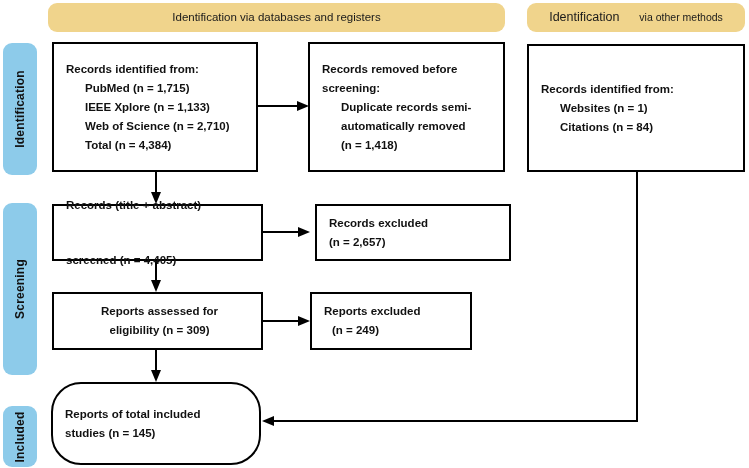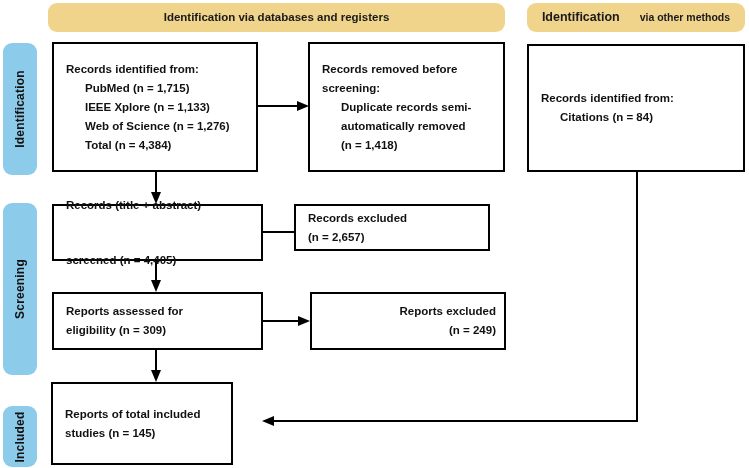--- a/index.html
+++ b/index.html
@@ -8,21 +8,21 @@
     width:749px;height:468px;
     background:var(--c-page_bg,#fff);
     font-family:"Liberation Sans","DejaVu Sans",sans-serif;
     overflow:hidden;
   }
   .hdr{
     position:absolute;
     background:var(--c-header_bg,#F0D48C);
     border-radius:9px;
     display:flex;align-items:center;justify-content:center;
-    font-weight:bold;font-size:11.5px;color:#1a1a1a;
+    font-weight:normal;font-size:11.5px;color:#1a1a1a;
     text-align:center;line-height:1.1;
   }
   .hdr .big{font-size:12.5px;}
   .hdr .small{font-size:10.5px;margin-left:20px;}
   .stage{
     position:absolute;
     background:var(--c-stage_bg,#8DCBEA);
     border-radius:9px;
     display:flex;align-items:center;justify-content:center;
   }
@@ -101,55 +101,56 @@
     <g>
       <polyline class="stroke" points="637,172 637,421 273,421"></polyline>
       <polygon class="head" points="262,421 274,416 274,426"></polygon>
     </g>
   </svg>
 
   <div class="box" style="left:52px;top:42px;width:206px;height:130px;">
     <div class="ln">Records identified from:</div>
     <div class="ln indent">PubMed (n = 1,715)</div>
     <div class="ln indent">IEEE Xplore (n = 1,133)</div>
-    <div class="ln indent">Web of Science (n = 1,276)</div>
+    <div class="ln indent">Web of Science (n = 2,710)</div>
     <div class="ln indent">Total (n = 4,384)</div>
   </div>
 
   <div class="box" style="left:308px;top:42px;width:197px;height:130px;">
     <div class="ln">Records removed before</div>
     <div class="ln">screening:</div>
     <div class="ln indent">Duplicate records semi-</div>
     <div class="ln indent">automatically removed</div>
     <div class="ln indent">(n = 1,418)</div>
   </div>
 
   <div class="box" style="left:527px;top:44px;width:218px;height:128px;">
     <div class="ln">Records identified from:</div>
+    <div class="ln indent">Websites (n = 1)</div>
     <div class="ln indent">Citations (n = 84)</div>
   </div>
 
   <div class="box" style="left:52px;top:204px;width:211px;height:57px;gap:36px;">
     <div class="ln">Records (title + abstract)</div>
     <div class="ln">screened (n = 4,405)</div>
   </div>
 
-  <div class="box" style="left:294px;top:204px;width:196px;height:47px;">
+  <div class="box" style="left:315px;top:204px;width:196px;height:57px;">
     <div class="ln">Records excluded</div>
     <div class="ln">(n = 2,657)</div>
   </div>
 
-  <div class="box" style="left:52px;top:292px;width:211px;height:58px;">
+  <div class="box" style="left:52px;top:292px;width:211px;height:58px;align-items:center;">
     <div class="ln">Reports assessed for</div>
     <div class="ln">eligibility (n = 309)</div>
   </div>
 
-  <div class="box" style="left:310px;top:292px;width:196px;height:58px;text-align:right;">
+  <div class="box" style="left:310px;top:292px;width:162px;height:58px;">
     <div class="ln">Reports excluded</div>
     <div class="ln indent-sm">(n = 249)</div>
   </div>
 
-  <div class="box" style="left:51px;top:382px;width:182px;height:83px;">
+  <div class="box" style="left:51px;top:382px;width:210px;height:83px;border-radius:30px;">
     <div class="ln">Reports of total included</div>
     <div class="ln">studies (n = 145)</div>
   </div>
 
 </div>
 
 </body></html>

